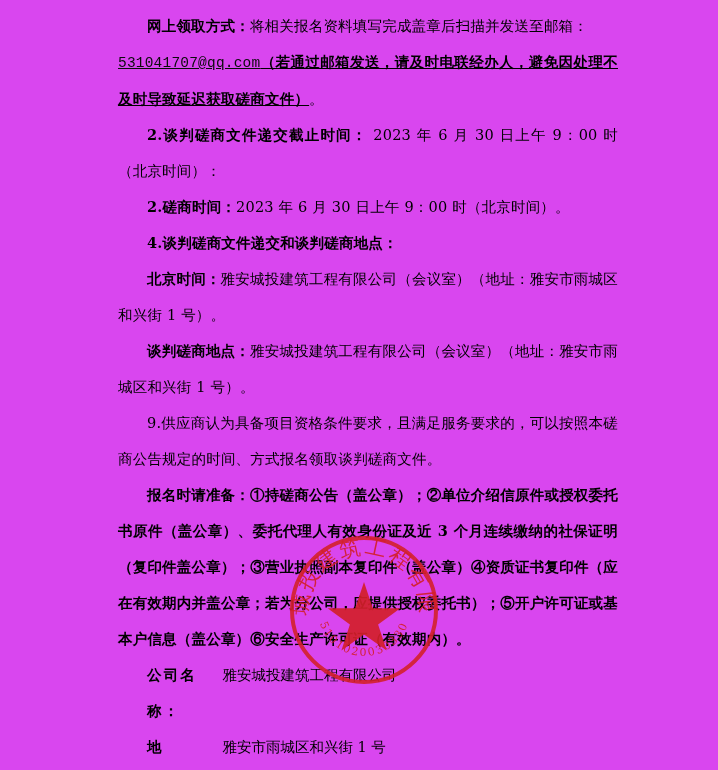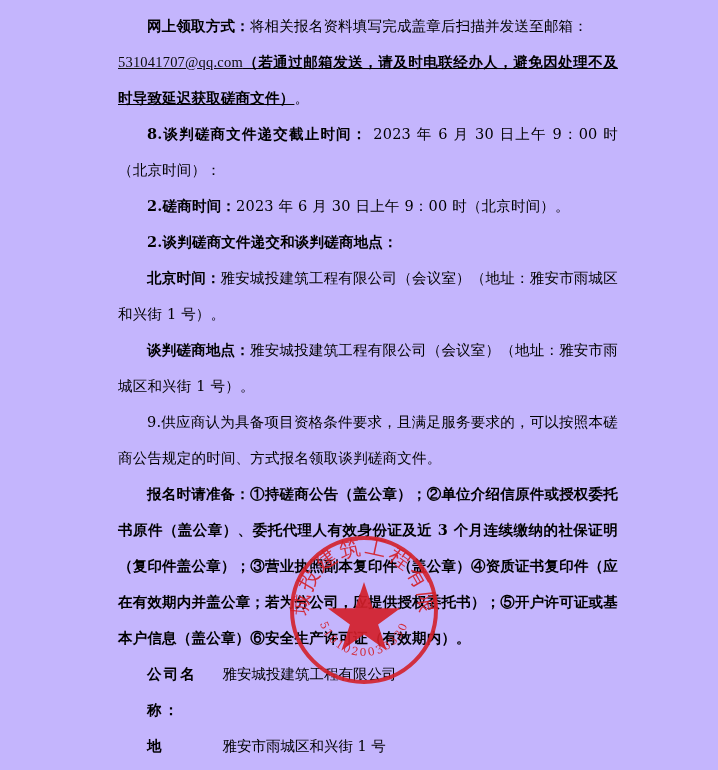--- a/index.html
+++ b/index.html
@@ -14,42 +14,42 @@
     overflow: hidden;
     font-family: "DejaVu Serif", "Liberation Serif", serif;
     color: #000000;
   }
   .page {
     position: absolute;
     left: 0;
     top: 0;
     width: 718px;
     height: 770px;
-    background: #c4b5fd;
+    background: #d946ef;
   }
   .content {
     position: absolute;
     left: 118px;
     top: 8px;
     width: 500px;
   }
   p {
     margin: 0 0 0 0;
     font-size: 14.5px;
     line-height: 36px;
     text-align: justify;
     text-justify: inter-ideograph;
     letter-spacing: 0.2px;
   }
   .indent2 { text-indent: 2em; }
   .bold { font-weight: bold; }
   .email-link {
     text-decoration: underline;
     color: #0b0b0b;
-    font-family: Liberation Serif, serif;
+    font-family: Liberation Mono, monospace;
   }
   .u { text-decoration: underline; }
   .contact-line {
     display: flex;
     font-size: 14.5px;
     line-height: 36px;
   }
   .contact-label {
     width: 5.2em;
     flex: 0 0 auto;
@@ -86,29 +86,29 @@
 
     <p class="indent2">
       <span class="bold">网上领取方式：</span><span>将相关报名资料填写完成盖章后扫描并发送至邮箱：</span>
     </p>
 
     <p>
       <span class="email-link">531041707@qq.com</span><span class="bold u">（若通过邮箱发送，请及时电联经办人，避免因处理不及时导致延迟获取磋商文件）</span><span>。</span>
     </p>
 
     <p class="indent2">
-      <span class="bold">8.谈判磋商文件递交截止时间：</span><span> 2023 年 6 月 30 日上午 9：00 时（北京时间）：</span>
+      <span class="bold">2.谈判磋商文件递交截止时间：</span><span> 2023 年 6 月 30 日上午 9：00 时（北京时间）：</span>
     </p>
 
     <p class="indent2">
       <span class="bold">2.磋商时间：</span><span>2023 年 6 月 30 日上午 9：00 时（北京时间）。</span>
     </p>
 
     <p class="indent2">
-      <span class="bold">2.谈判磋商文件递交和谈判磋商地点：</span>
+      <span class="bold">4.谈判磋商文件递交和谈判磋商地点：</span>
     </p>
 
     <p class="indent2">
       <span class="bold">北京时间：</span><span>雅安城投建筑工程有限公司（会议室）（地址：雅安市雨城区和兴街 1 号）。</span>
     </p>
 
     <p class="indent2">
       <span class="bold">谈判磋商地点：</span><span>雅安城投建筑工程有限公司（会议室）（地址：雅安市雨城区和兴街 1 号）。</span>
     </p>
 

